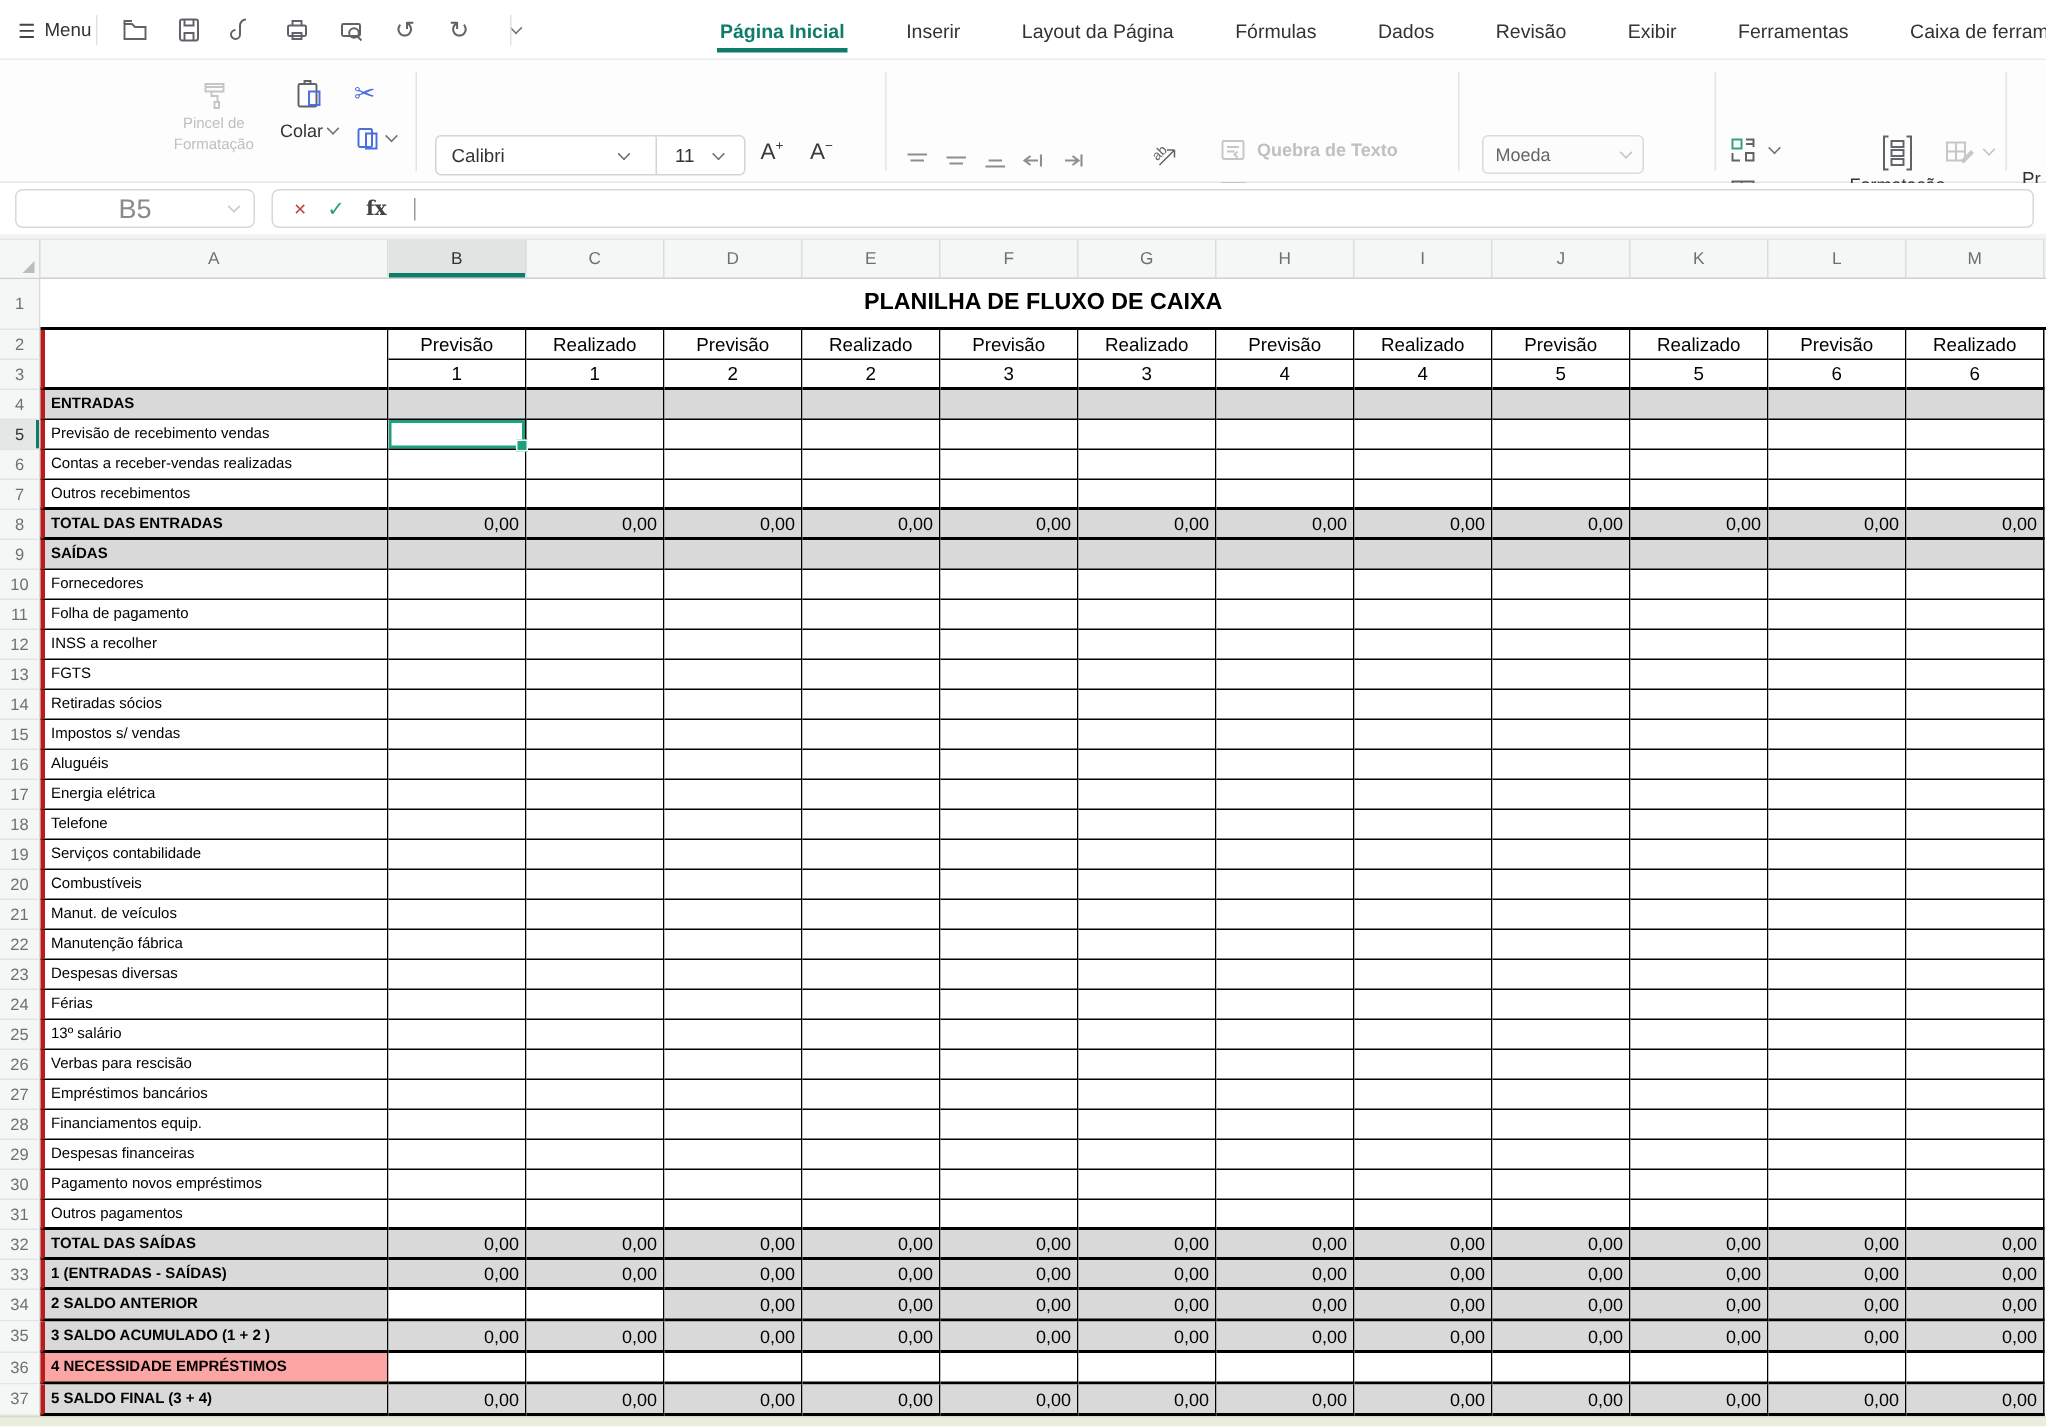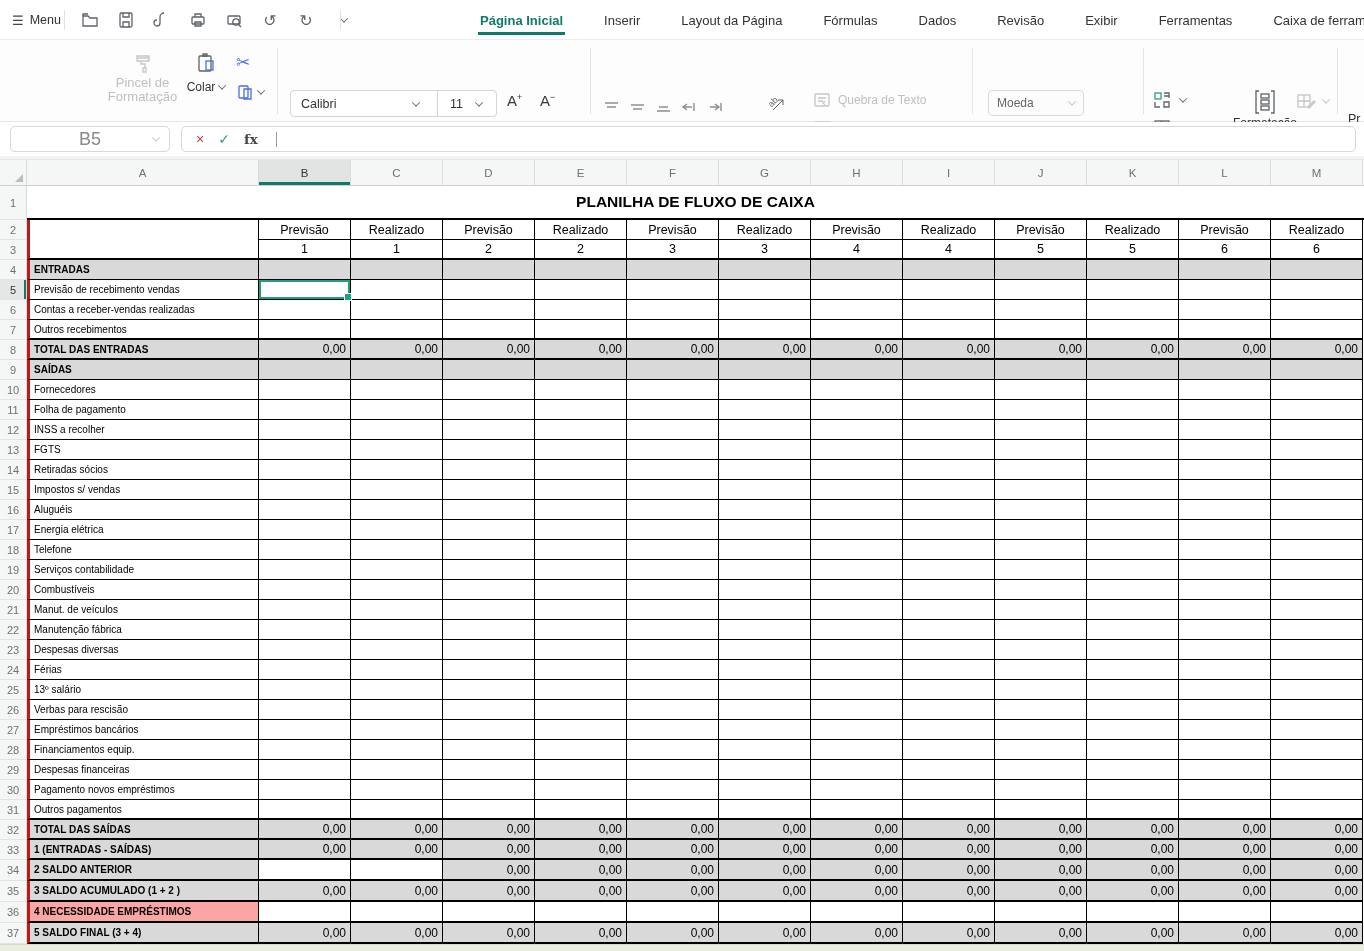--- a/index.html
+++ b/index.html
@@ -59,23 +59,23 @@
   .b-borders { font-size:15px; color:#bfbfbf; }
   .b-fontcolor { font-size:14px; font-weight:600; border-bottom:3px solid #c00000; line-height:14px; }
 
   .align-grid { position:absolute; left:598px; top:52px; display:grid; grid-template-columns:repeat(5,26px);
     grid-auto-rows:30px; align-items:center; }
   .align-grid svg { stroke:#8a8f94; stroke-width:1.4; fill:none; }
   .orient { position:absolute; left:736px; top:50px; width:86px; text-align:center; }
   .orient .oicn { height:26px; display:flex; align-items:flex-end; justify-content:center; }
   .orient .lab { margin-top:8px; }
   .wrapmerge { position:absolute; left:814px; top:52px; display:flex; flex-direction:column; gap:12px; }
-  .wm-item { display:flex; align-items:center; gap:6px; color:#c0c0c0; font-size:12px; }
-
-  .numfmt-box { position:absolute; left:988px; top:50px; width:96px; height:26px; border:1px solid #dadada;
+  .wm-item { display:flex; align-items:center; gap:6px; color:#c0c0c0; font-size:12px;font-weight:bold; }
+
+  .numfmt-box { position:absolute; left:988px; top:50px; width:108px; height:26px; border:1px solid #dadada;
     border-radius:4px; display:flex; align-items:center; justify-content:space-between; padding:0 8px; color:#666; background:#fcfcfc; }
   .numicons { position:absolute; left:988px; top:84px; display:flex; align-items:center; gap:16px; }
   .numglyph { font-size:8.5px; line-height:8px; color:#b9b9b9; text-align:center; letter-spacing:0; }
   .pctglyph { font-size:14px; color:#b9b9b9; }
 
   .cellsg { position:absolute; left:1152px; top:50px; display:flex; flex-direction:column; gap:8px; }
   .cellsg .row { display:flex; align-items:center; gap:4px; }
 
   .condfmt { position:absolute; left:1210px; top:48px; width:110px; text-align:center; }
   .condfmt .lab { line-height:15px; }
@@ -202,21 +202,21 @@
   <div class="sep-v" style="left:1143px;top:8px;height:66px"></div>
   <div class="sep-v" style="left:1337px;top:8px;height:66px"></div>
 
   <div class="fmt-painter">
     <span class="icn dis" style="height:24px">
       <svg width="22" height="22" viewBox="0 0 22 22">
           <path d="M5 3h12v5H5zM5 5h12M9 8v3h4v4"></path>
           <path d="M11 15h3v4h-3z"></path>
         </svg>
     </span>
-    <div class="lab dis two-line" style="font-size:13px">Pincel de Formatação</div>
+    <div class="lab dis two-line" style="font-size:10px">Pincel de Formatação</div>
   </div>
 
   <div class="paste-g">
     <span class="icn" style="height:26px">
       <svg width="22" height="22" viewBox="0 0 22 22">
           <rect x="4" y="4" width="12" height="15" rx="1"></rect>
           <path d="M8 4V2h4v2z"></path>
           <rect x="11" y="9" width="7" height="9" style="stroke:#4a6ee0"></rect>
         </svg>
     </span>

